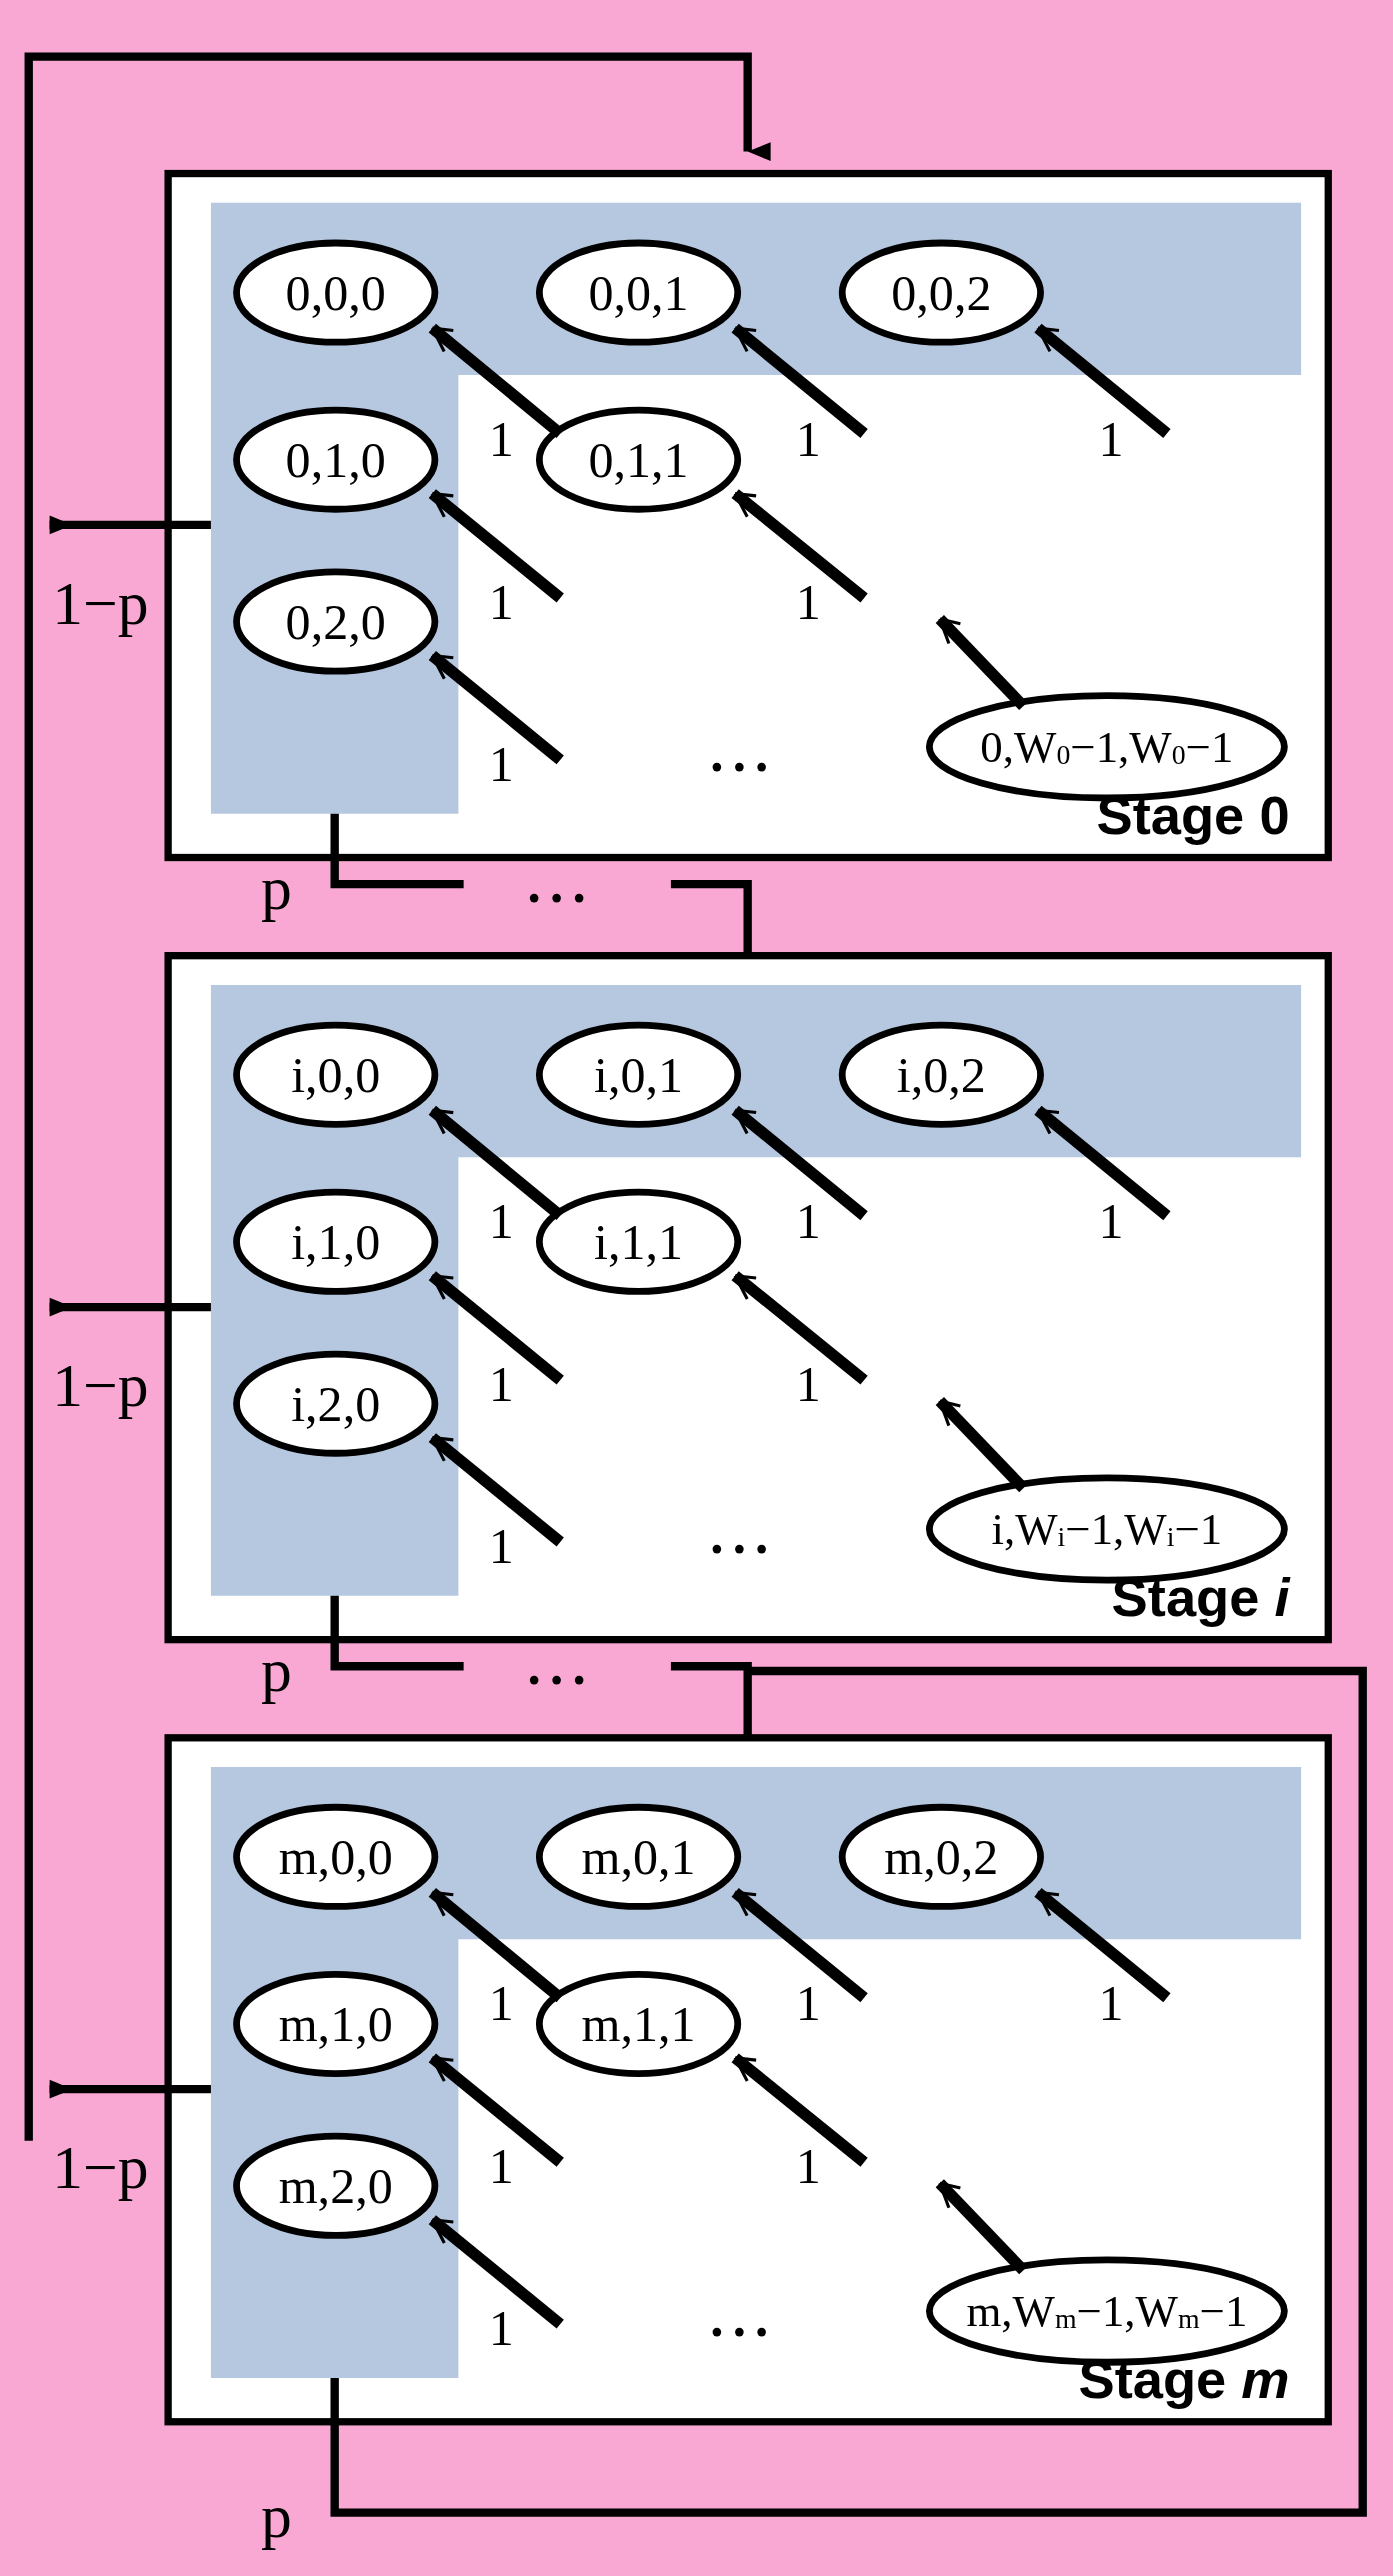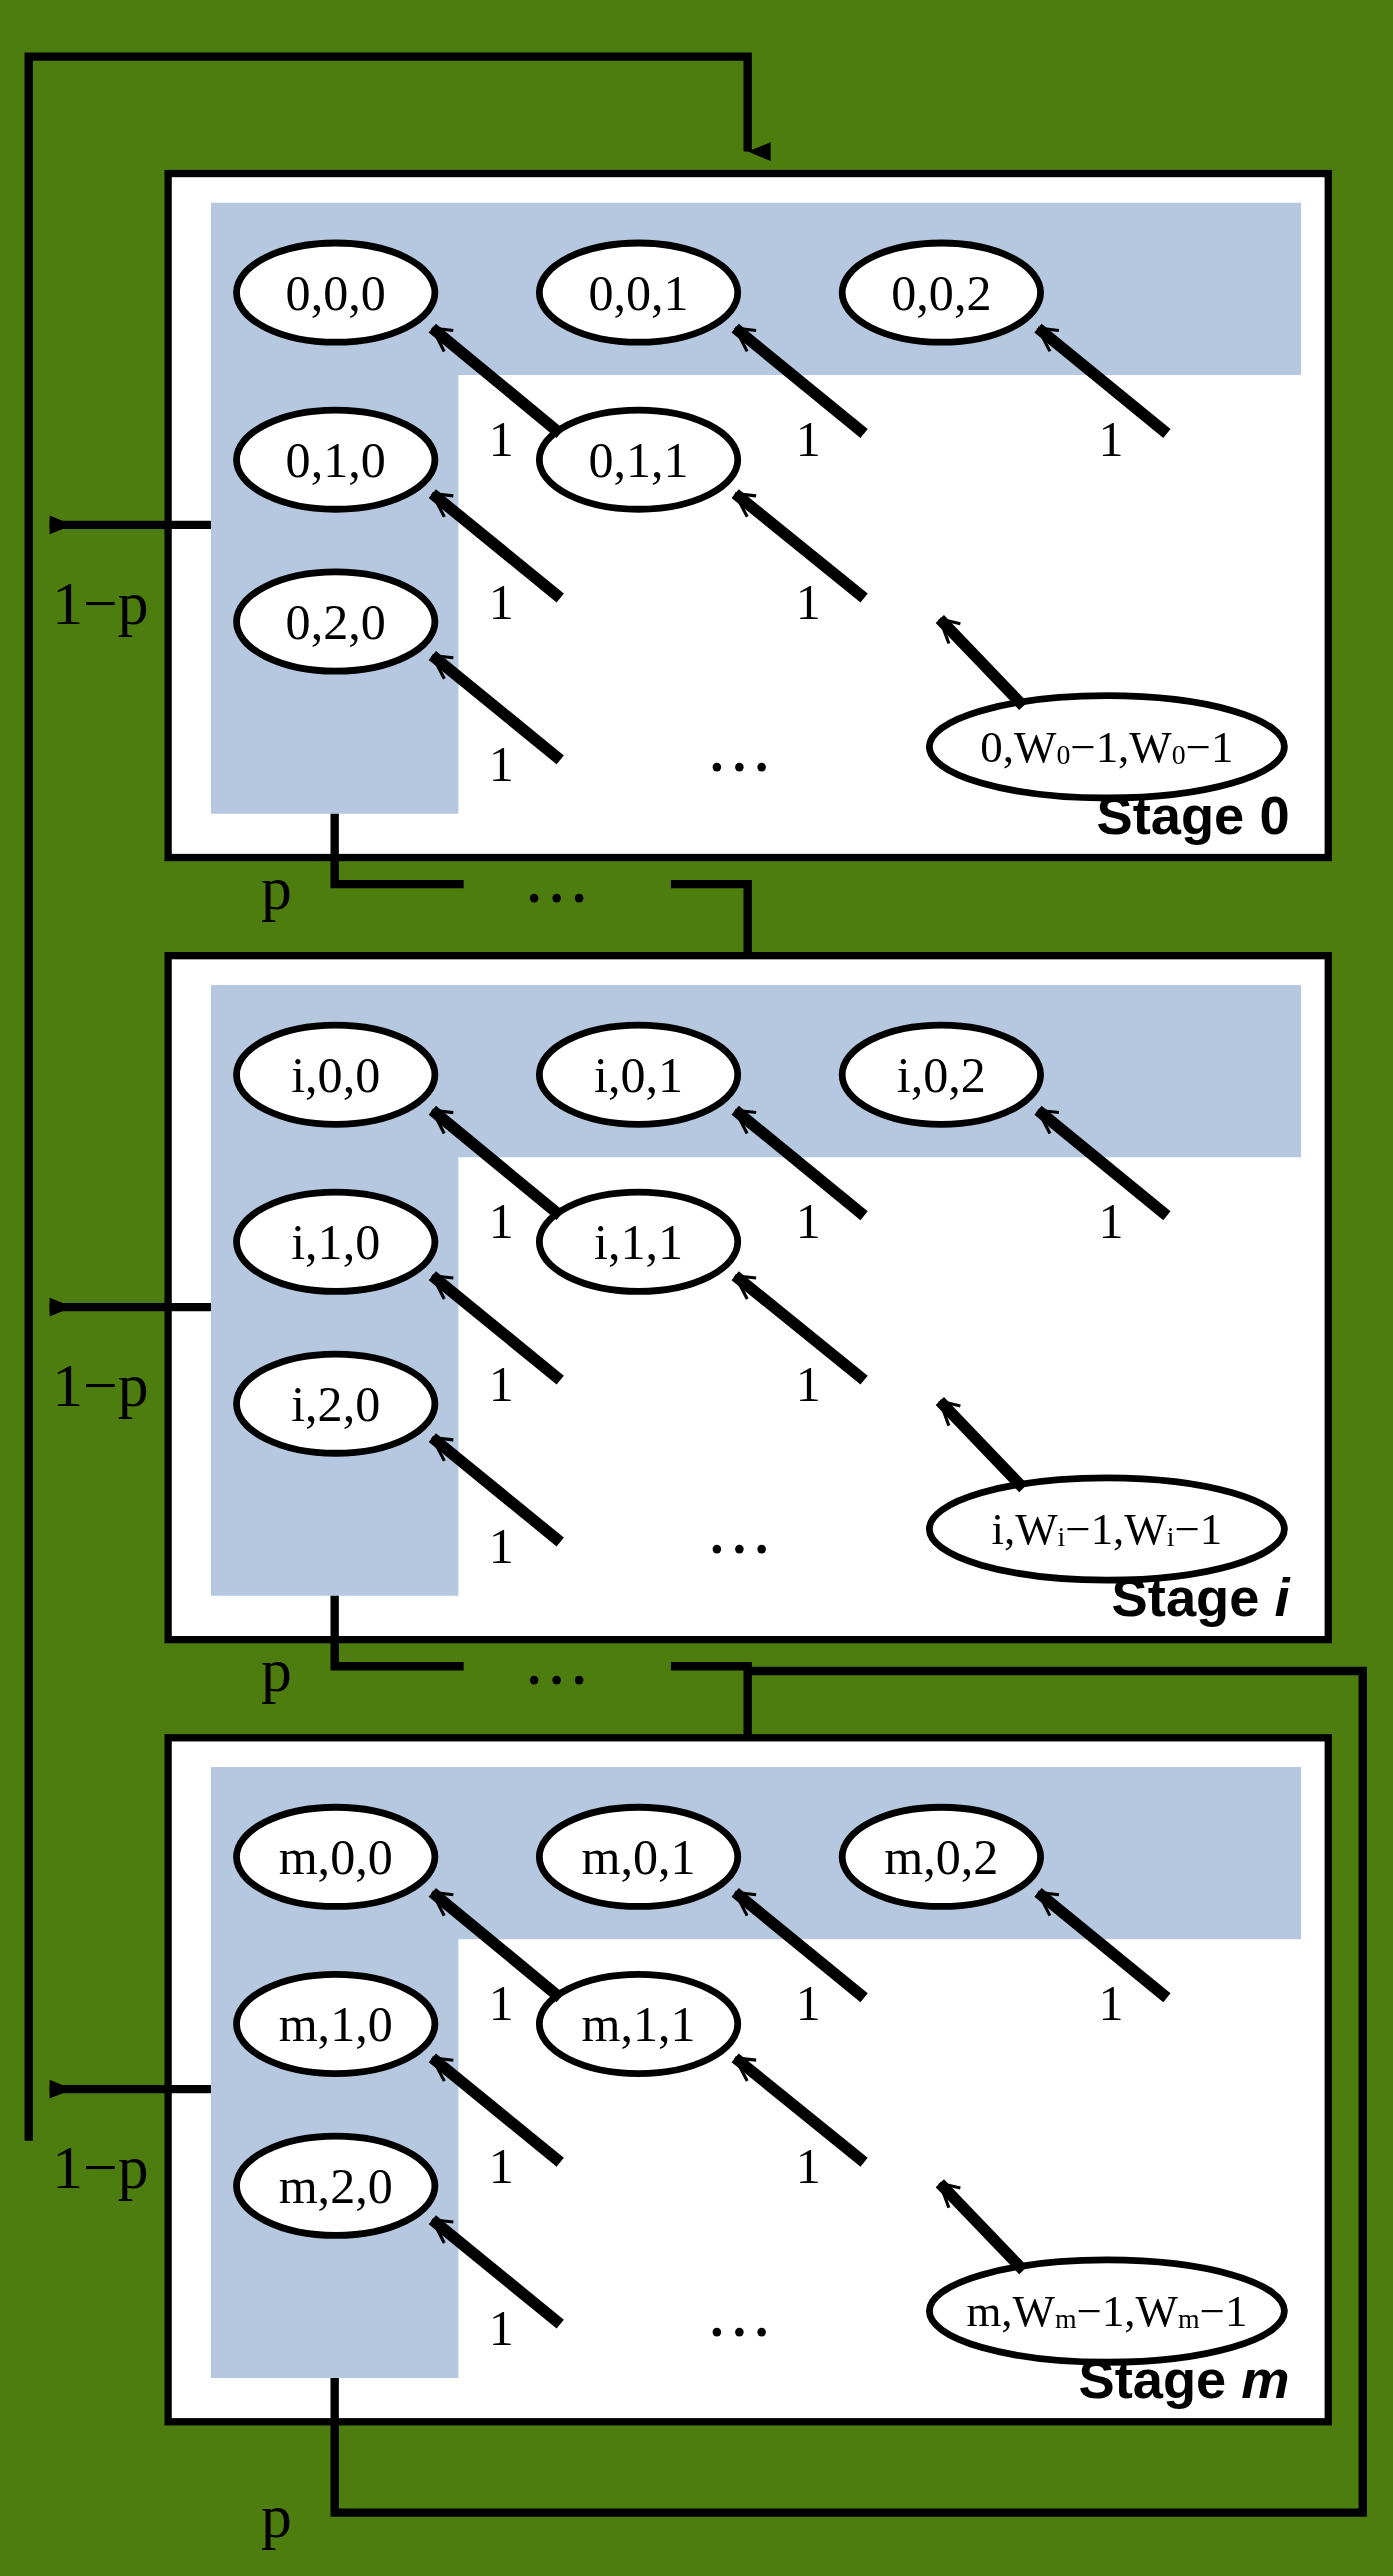--- a/index.html
+++ b/index.html
@@ -1,17 +1,17 @@
 <!DOCTYPE html>
 <html style="font-size:8.4px"><head>
 <meta charset="utf-8">
 <style>
   html,body{margin:0;padding:0;background:#ffffff;}
   body{font-family:"Liberation Serif",serif;}
-  #root{position:relative;width:1393px;height:2576px;background:#4d7c0f;overflow:hidden;}
+  #root{position:relative;width:1393px;height:2576px;background:#f9a8d4;overflow:hidden;}
   svg{position:absolute;left:0;top:0;width:1393px;height:2576px;}
   .nodeLbl{font-family:"Liberation Serif",serif;fill:#000;text-anchor:middle;dominant-baseline:central;}
   .wLbl{font-size:86px;}
   .nLbl{font-size:96px;}
   .oneLbl{font-family:"Liberation Serif",serif;font-size:96px;fill:#000;text-anchor:middle;dominant-baseline:central;}
   .probLbl{font-family:"Liberation Serif",serif;font-size:118px;fill:#000;dominant-baseline:central;}
   .stageLbl{font-family:"Liberation Sans",sans-serif;font-weight:bold;font-size:104px;fill:#000;text-anchor:end;dominant-baseline:central;}
   .stageIt{font-style:italic;}
   .dots{font-family:"Liberation Serif",serif;font-size:140px;fill:#000;text-anchor:middle;dominant-baseline:central;letter-spacing:8px;}
   .sub{font-size:0.62em;baseline-shift:-28%;}

